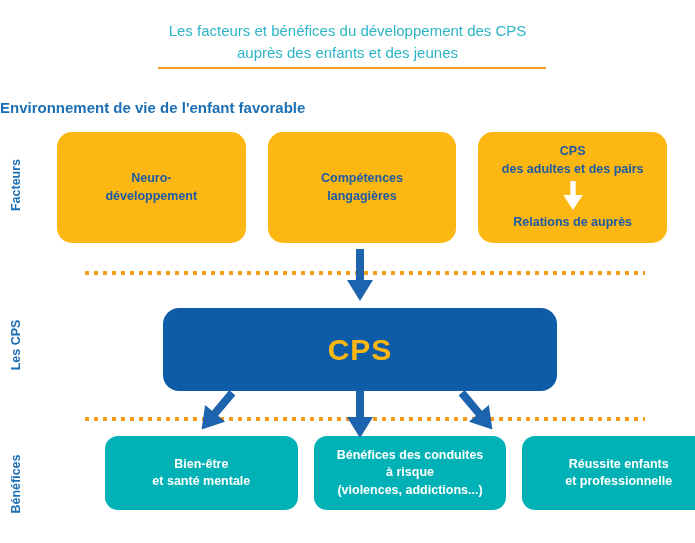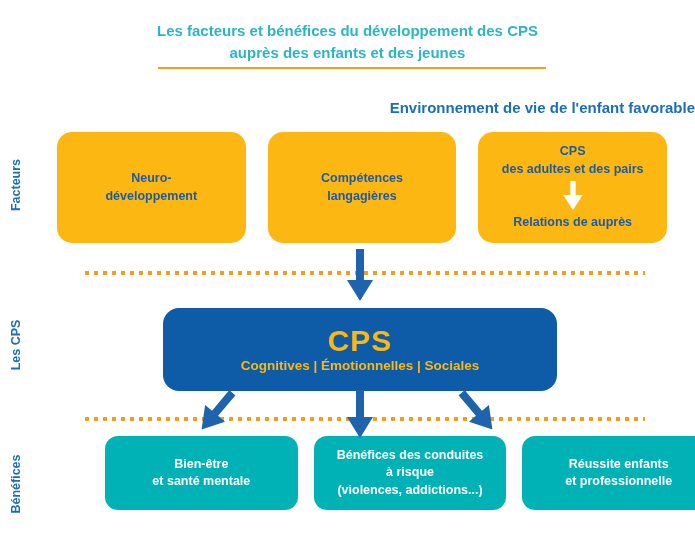--- a/index.html
+++ b/index.html
@@ -7,30 +7,30 @@
     position:relative;
     width:695px;height:543px;
     background:#ffffff;
     font-family:"Liberation Sans", sans-serif;
     overflow:hidden;
   }
   
   .title{
     position:absolute;top:20px;left:0;width:100%;
     text-align:center;
-    color:#2BB5C6;font-weight:bold;font-size:15px;line-height:1.45;
+    color:#2BB5C6;font-weight:normal;font-size:15px;line-height:1.45;
     white-space:pre-line;
   }
   .title-rule{
     position:absolute;top:67px;left:158px;width:388px;height:2px;
     background:#F89C1C;
   }
   .subtitle{
     position:absolute;top:99px;left:0;width:100%;
-    text-align:right;
+    text-align:left;
     color:#1C6FB5;font-weight:bold;font-size:15px;
   }
   
   .side-label{
     position:absolute;left:-44px;width:120px;
     text-align:center;
     transform:rotate(-90deg);
     color:#1C6FB5;font-weight:bold;font-size:12.5px;
   }
   .side-label.facteurs{top:178px;}
@@ -115,21 +115,20 @@
     </div>
   </div>
 
   <svg class="flow-arrow a-top" width="26" height="52" viewBox="0 0 26 52" aria-hidden="true">
     <polygon points="9,0 17,0 17,31 26,31 13,52 0,31 9,31" fill="#1E63AD"></polygon>
   </svg>
   <div class="dotted top"></div>
 
   <div class="cps-box">
     <div class="cps-title">CPS</div>
-    <div class="cps-subtitle">Cognitives | Émotionnelles | Sociales</div>
   </div>
 
   <svg class="flow-arrow a-left" width="26" height="48" viewBox="0 0 26 48" aria-hidden="true">
     <polygon points="9,0 17,0 17,27 26,27 13,48 0,27 9,27" fill="#1E63AD"></polygon>
   </svg>
   <svg class="flow-arrow a-mid" width="26" height="48" viewBox="0 0 26 48" aria-hidden="true">
     <polygon points="9,0 17,0 17,27 26,27 13,48 0,27 9,27" fill="#1E63AD"></polygon>
   </svg>
   <svg class="flow-arrow a-right" width="26" height="48" viewBox="0 0 26 48" aria-hidden="true">
     <polygon points="9,0 17,0 17,27 26,27 13,48 0,27 9,27" fill="#1E63AD"></polygon>

